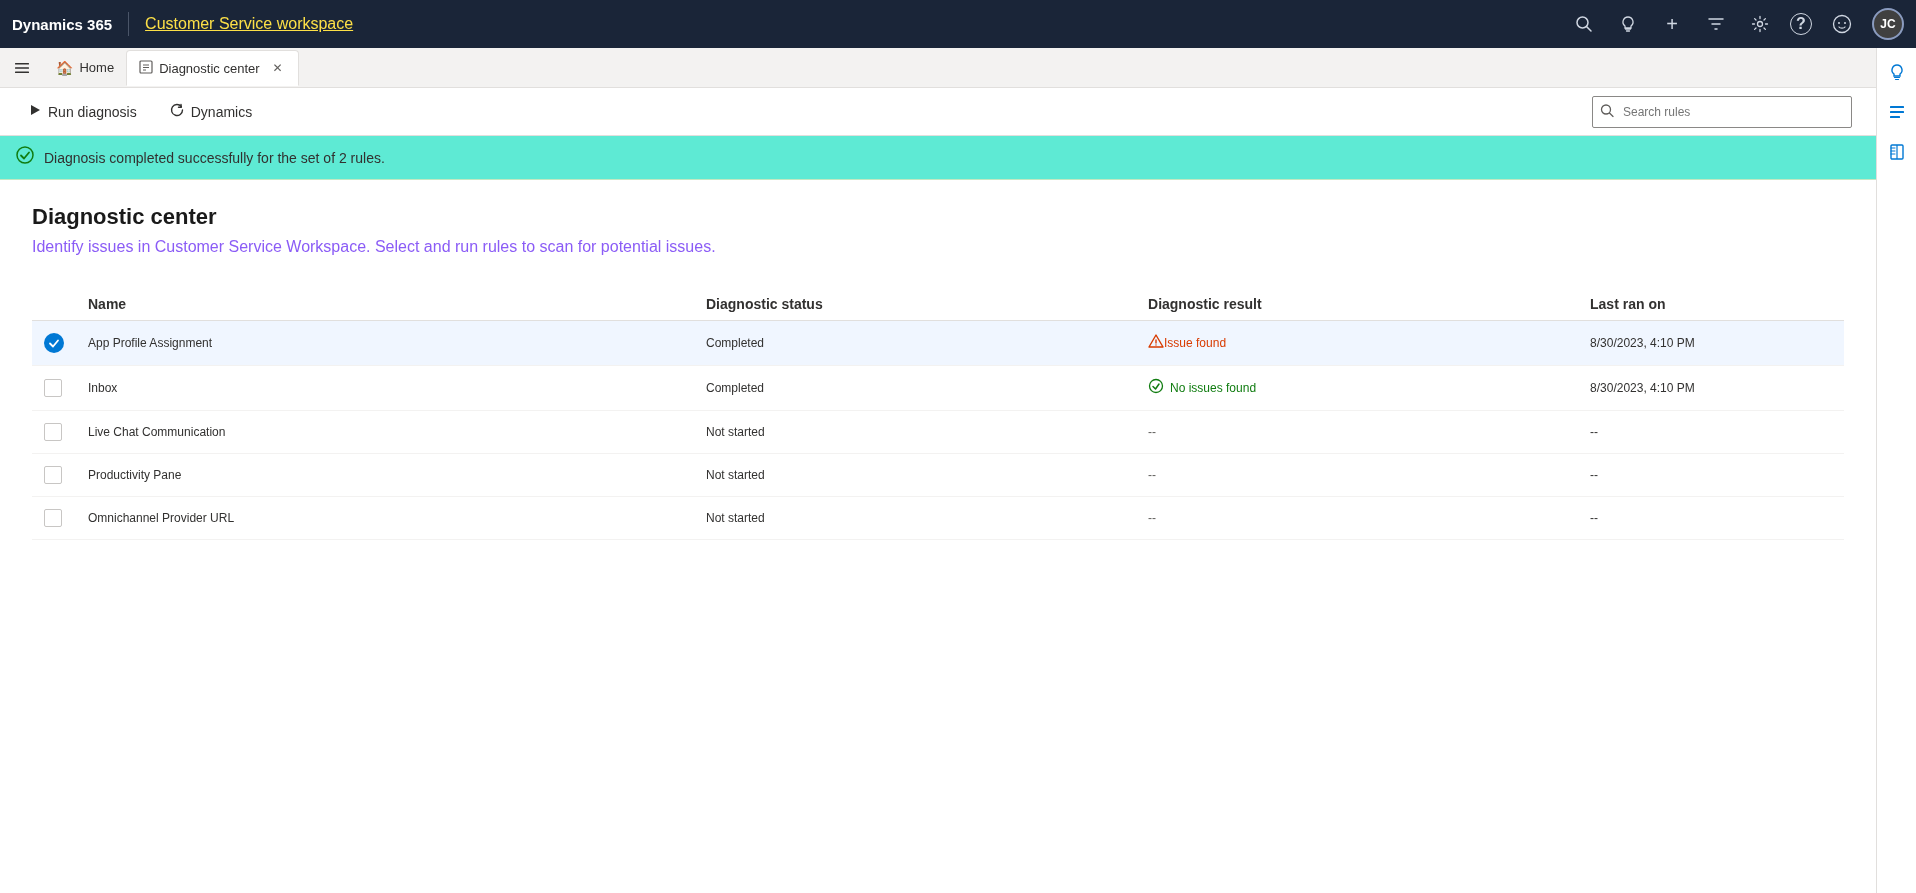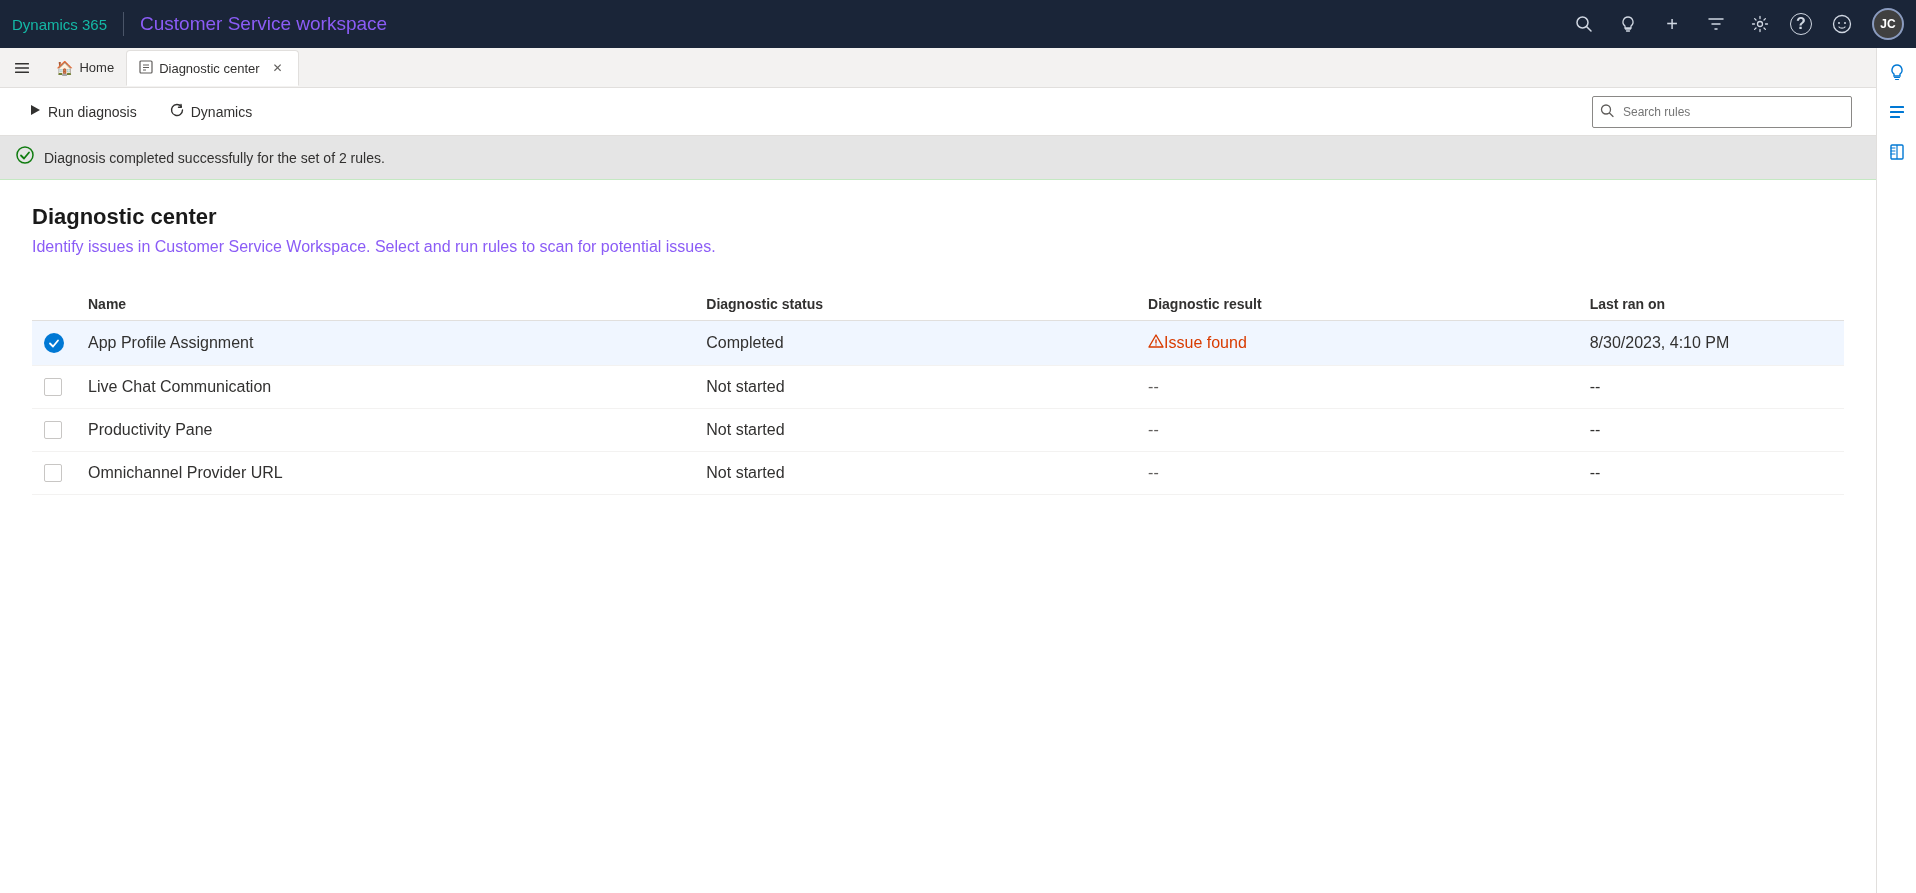--- a/index.html
+++ b/index.html
@@ -9,35 +9,36 @@
     .top-nav {
       background: #1a2538;
       color: #fff;
       height: 48px;
       display: flex;
       align-items: center;
       padding: 0 12px;
       gap: 8px;
     }
     .top-nav-brand {
-      font-weight: 400;
+      font-weight: 700;
       font-size: 15px;
-      color: #14b8a6;
+      color: #ffffff;
       white-space: nowrap;
     }
     .top-nav-divider {
       width: 1px;
       height: 24px;
       background: #4a5568;
       margin: 0 8px;
     }
     .top-nav-app {
-      font-size: 19px;
-      color: #8b5cf6;
+      font-size: 16px;
+      color: #fde047;
       flex: 1;
+      text-decoration: underline;
     }
     .top-nav-icons {
       display: flex;
       align-items: center;
       gap: 16px;
     }
     .top-nav-icon {
       color: #d0d7e2;
       cursor: pointer;
       font-size: 18px;
@@ -190,21 +191,21 @@
       left: 8px;
       top: 50%;
       transform: translateY(-50%);
       color: #605e5c;
       font-size: 14px;
       pointer-events: none;
     }
 
     
     .success-banner {
-      background: #e5e5e5;
+      background: #5eead4;
       border-bottom: 1px solid #c4e8c2;
       display: flex;
       align-items: center;
       padding: 10px 16px;
       gap: 10px;
       color: #323130;
       font-size: 14px;
     }
     .success-icon {
       color: #107c10;
@@ -244,21 +245,21 @@
     .diag-table th {
       text-align: left;
       font-weight: 600;
       font-size: 14px;
       color: #323130;
       padding: 8px 12px;
       border-bottom: 1px solid #e1dfdd;
     }
     .diag-table td {
       padding: 12px 12px;
-      font-size: 16px;
+      font-size: 12px;
       color: #323130;
       border-bottom: 1px solid #f3f2f1;
       vertical-align: middle;
     }
     .diag-table tr.selected-row td { background: #f0f6ff; }
     .checkbox-col {
       width: 40px;
     }
     .name-col { width: 35%; }
     .status-col { width: 25%; }
@@ -472,20 +473,37 @@
                 </svg></span>
               <a class="result-issue-link">Issue found</a>
             </span>
           </td>
           <td>8/30/2023, 4:10 PM</td>
         </tr>
         <tr>
           <td class="checkbox-col">
             <div style="width:18px;height:18px;border:1.5px solid #c8c6c4;border-radius:2px;"></div>
           </td>
+          <td>Inbox</td>
+          <td>Completed</td>
+          <td>
+            <span class="result-ok">
+              <span class="result-ok-icon"><svg width="16" height="16" viewBox="0 0 16 16" fill="none">
+                  <circle cx="8" cy="8" r="6.5" stroke="#107c10" stroke-width="1.3" fill="none"></circle>
+                  <polyline points="5,8.5 7.5,11 11,6" stroke="#107c10" stroke-width="1.5" fill="none" stroke-linecap="round" stroke-linejoin="round"></polyline>
+                </svg></span>
+              <span>No issues found</span>
+            </span>
+          </td>
+          <td>8/30/2023, 4:10 PM</td>
+        </tr>
+        <tr>
+          <td class="checkbox-col">
+            <div style="width:18px;height:18px;border:1.5px solid #c8c6c4;border-radius:2px;"></div>
+          </td>
           <td>Live Chat Communication</td>
           <td>Not started</td>
           <td><span class="result-dash">--</span></td>
           <td>--</td>
         </tr>
         <tr>
           <td class="checkbox-col">
             <div style="width:18px;height:18px;border:1.5px solid #c8c6c4;border-radius:2px;"></div>
           </td>
           <td>Productivity Pane</td>

